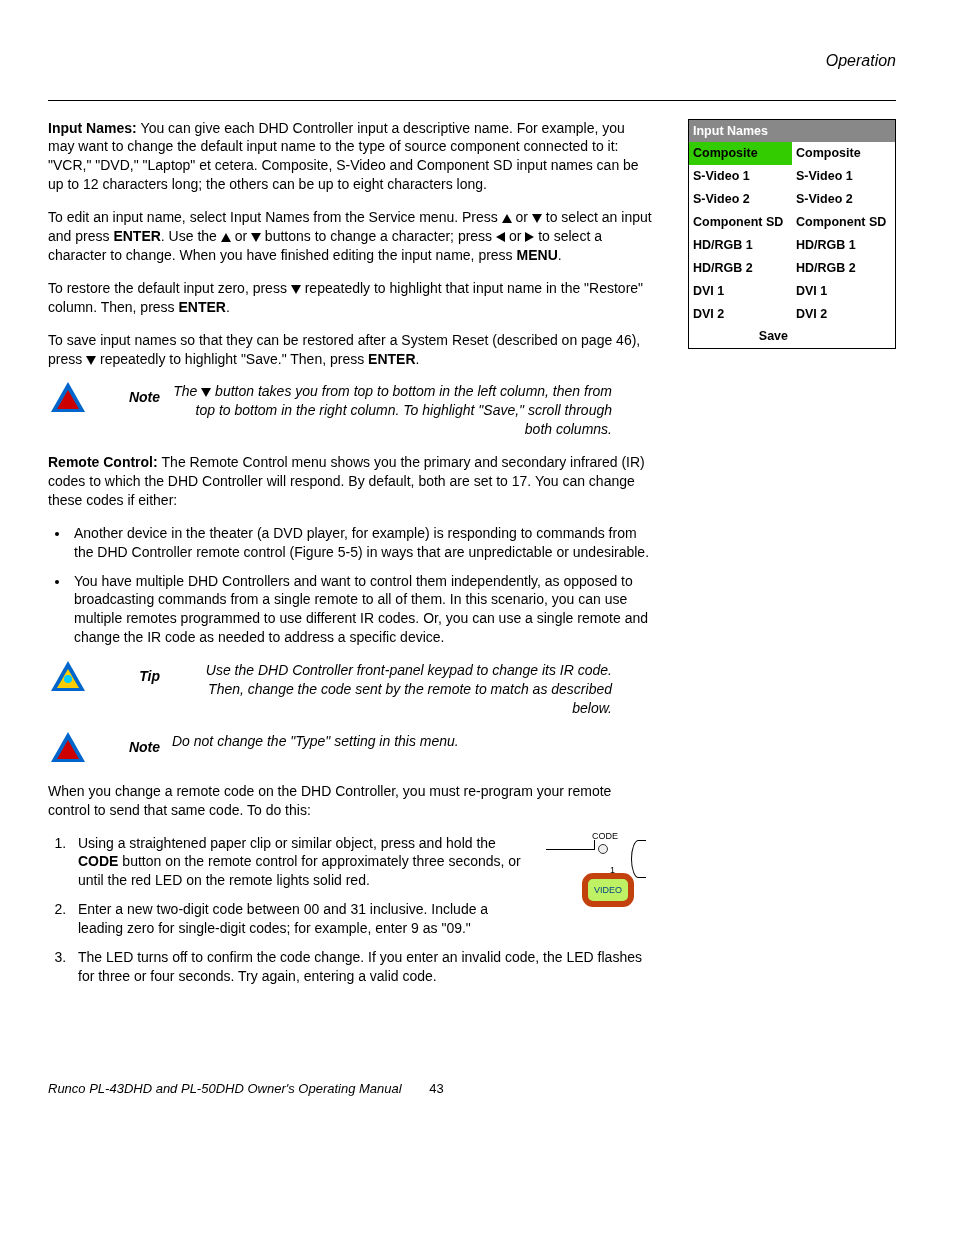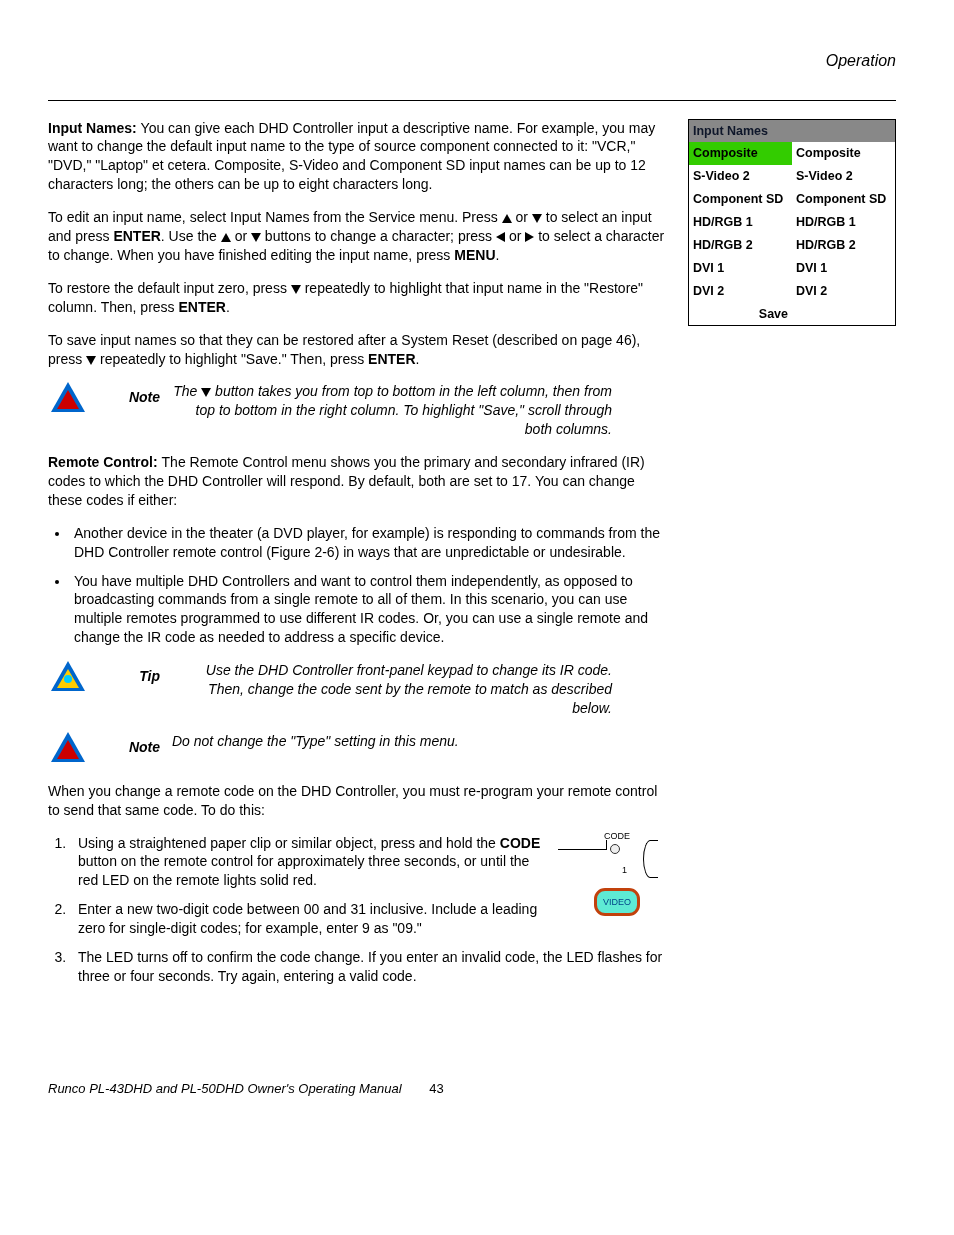--- a/index.html
+++ b/index.html
@@ -19,21 +19,21 @@
     font-size: 16px;
     margin-bottom: 28px;
   }
   hr.top-rule {
     border: none;
     border-top: 1px solid #000;
     margin: 0 0 18px 0;
   }
   .main-flex {
     display: flex;
-    gap: 22px;
+    gap: 34px;
     align-items: flex-start;
   }
   .left-col { flex: 1; }
   .right-col { width: 208px; flex-shrink: 0; }
   p { margin: 0 0  14px 0; }
   .bold { font-weight: bold; }
   .arrow {
     display: inline-block;
     width: 0; height: 0;
     vertical-align: -1px;
@@ -43,21 +43,21 @@
   .arrow.left { border-top:5px solid transparent; border-bottom:5px solid transparent; border-right:9px solid #000;}
   .arrow.right { border-top:5px solid transparent; border-bottom:5px solid transparent; border-left:9px solid #000;}
 
   .input-table {
     border: 1px solid #000;
     width: 100%;
     border-collapse: collapse;
     font-size: 12.5px;
   }
   .input-table td { padding: 3px 4px; font-weight: bold; }
-  .input-table .hdr { background: #888; color: #0f172a; }
+  .input-table .hdr { background: #888; color: #ffffff; }
   .input-table .hl { background: #3c0; }
 
   .callout {
     display: flex;
     gap: 12px;
     margin: 14px 0;
     align-items: flex-start;
     text-align: right;
   }
   .callout .icon-cell { width: 40px; flex-shrink:0; text-align:center;}
@@ -86,21 +86,21 @@
   .remote-diag {
     float:right; width:100px; height:80px; margin: -4px 8px 4px 14px;
     position:relative; font-size:9px; text-align:center;
   }
   .remote-diag .lbl{position:absolute;left:46px;top:0;}
   .remote-diag .led{position:absolute;left:52px;top:14px;width:8px;height:8px;border-radius:50%;border:1px solid #333;background:#eee;}
   .remote-diag .tick{position:absolute;left:0;top:19px;width:48px;border-top:1px solid #000;}
   .remote-diag .tick2{position:absolute;left:48px;top:10px;height:10px;border-left:1px solid #000;}
   .remote-diag .curve{position:absolute;right:0;top:10px;width:14px;height:36px;border-left:1px solid #000;border-radius:50% 0 0 50%;border-top:1px solid #000;border-bottom:1px solid #000;}
   .remote-diag .n1{position:absolute;left:64px;top:34px;}
-  .remote-diag .btn{position:absolute;left:36px;top:58px;width:40px;height:22px;border:3px solid #c2410c;border-radius:11px;background:#5eead4;color:#048;line-height:22px;}
+  .remote-diag .btn{position:absolute;left:36px;top:43px;width:40px;height:22px;border:6px solid #c2410c;border-radius:11px;background:#bef264;color:#048;line-height:22px;}
 
   .footer {
     margin-top: 80px;
     font-style: italic;
     font-size: 13px;
   }
   .footer .pn { font-style: normal; margin-left: 24px; margin-top: 28px;}
 </style>
 </head>
 <body>
@@ -135,21 +135,21 @@
       <div class="text-cell">
         <span>The </span><span class="arrow down"></span><span> button takes you from top to bottom in the left column, then from top to bottom in the right column. To highlight "Save," scroll through both columns.</span>
       </div>
     </div>
 
     <p>
       <span class="bold">Remote Control: </span><span>The Remote Control menu shows you the primary and secondary infrared (IR) codes to which the DHD Controller will respond. By default, both are set to 17. You can change these codes if either:</span>
     </p>
 
     <ul class="bullets">
-      <li>Another device in the theater (a DVD player, for example) is responding to commands from the DHD Controller remote control (Figure 2-6) in ways that are unpredictable or undesirable.</li>
+      <li>Another device in the theater (a DVD player, for example) is responding to commands from the DHD Controller remote control (Figure 5-5) in ways that are unpredictable or undesirable.</li>
       <li>You have multiple DHD Controllers and want to control them independently, as opposed to broadcasting commands from a single remote to all of them. In this scenario, you can use multiple remotes programmed to use different IR codes. Or, you can use a single remote and change the IR code as needed to address a specific device.</li>
     </ul>
 
     <div class="callout">
       <div class="icon-cell">
           <div class="tri-icon">
             <div class="bulb"></div>
           </div>
         </div>
       <div class="label-cell">Tip</div>
@@ -192,20 +192,24 @@
           <tr class="hdr">
             <td colspan="2">Input Names</td>
           </tr>
       </tbody>
         <tbody id="tbl-body">
           <tr>
             <td class="hl">Composite</td>
             <td>Composite</td>
           </tr>
           <tr>
+            <td>S-Video 1</td>
+            <td>S-Video 1</td>
+          </tr>
+          <tr>
             <td>S-Video 2</td>
             <td>S-Video 2</td>
           </tr>
           <tr>
             <td>Component SD</td>
             <td>Component SD</td>
           </tr>
           <tr>
             <td>HD/RGB 1</td>
             <td>HD/RGB 1</td>

